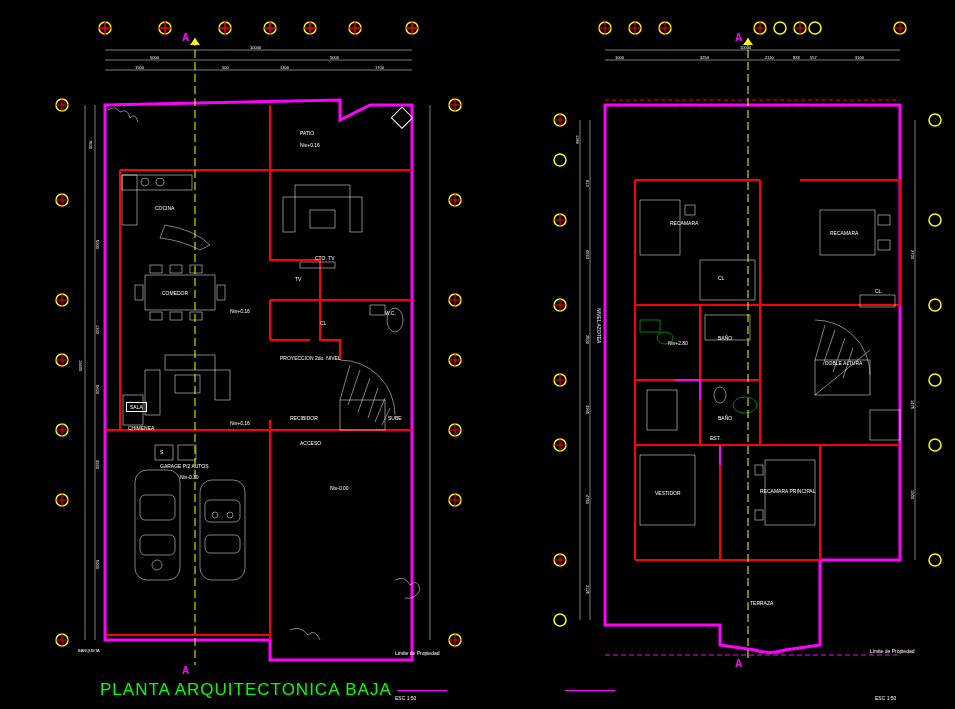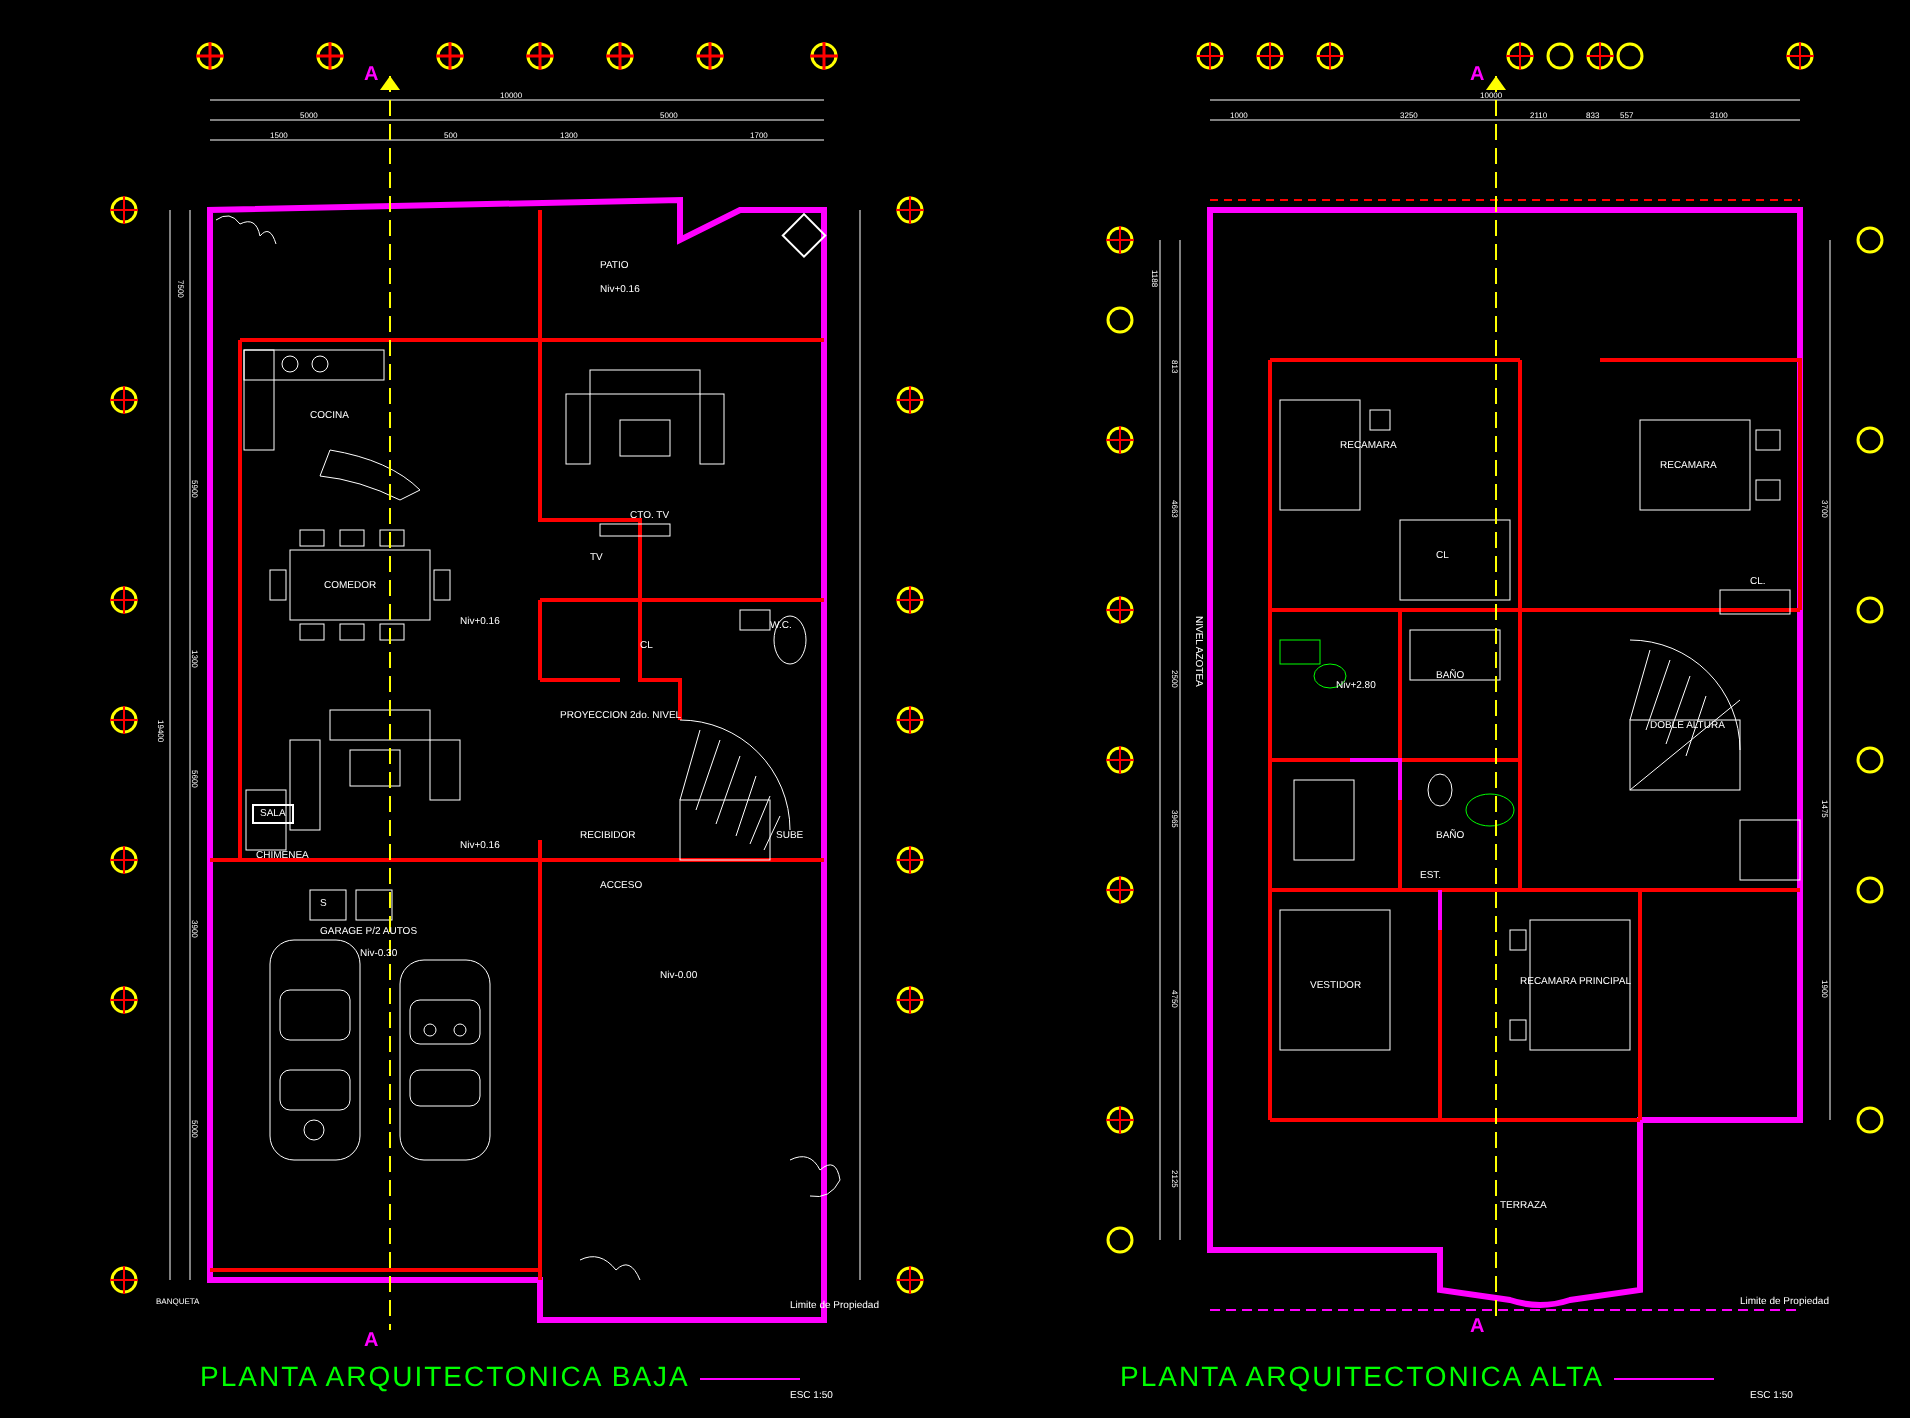--- a/index.html
+++ b/index.html
@@ -8,21 +8,21 @@
     background: #000;
     width: 955px;
     height: 709px;
     overflow: hidden;
     font-family: Arial, sans-serif;
     position: relative;
   }
   .title {
     position: absolute;
     color: #00ff00;
-    font-size: 14px;
+    font-size: 17px;
     letter-spacing: 1px;
     z-index: 100;
   }
   .title-left { left: 100px; top: 680px; }
   .title-right { left: 560px; top: 680px; }
   .title-line {
     display: inline-block;
     width: 50px;
     height: 1px;
     background: #ff00ff;
@@ -426,15 +426,15 @@
 <div class="dim-label" style="left:585px;top:585px;writing-mode:vertical-rl">2125</div>
 <div class="dim-label" style="left:910px;top:250px;writing-mode:vertical-rl">3700</div>
 <div class="dim-label" style="left:910px;top:400px;writing-mode:vertical-rl">1475</div>
 <div class="dim-label" style="left:910px;top:490px;writing-mode:vertical-rl">1900</div>
 
 <div class="title title-left">
   <span>PLANTA ARQUITECTONICA BAJA</span><span class="title-line"></span>
 </div>
 <div class="esc" style="left:395px;top:695px">ESC 1:50</div>
 <div class="title title-right">
-  <span>PLANTA ARQUITECTONICA ALTA</span><span class="title-line"></span>
+  <span class="title-line"></span>
 </div>
 <div class="esc" style="left:875px;top:695px">ESC 1:50</div>
 
 </body></html>

